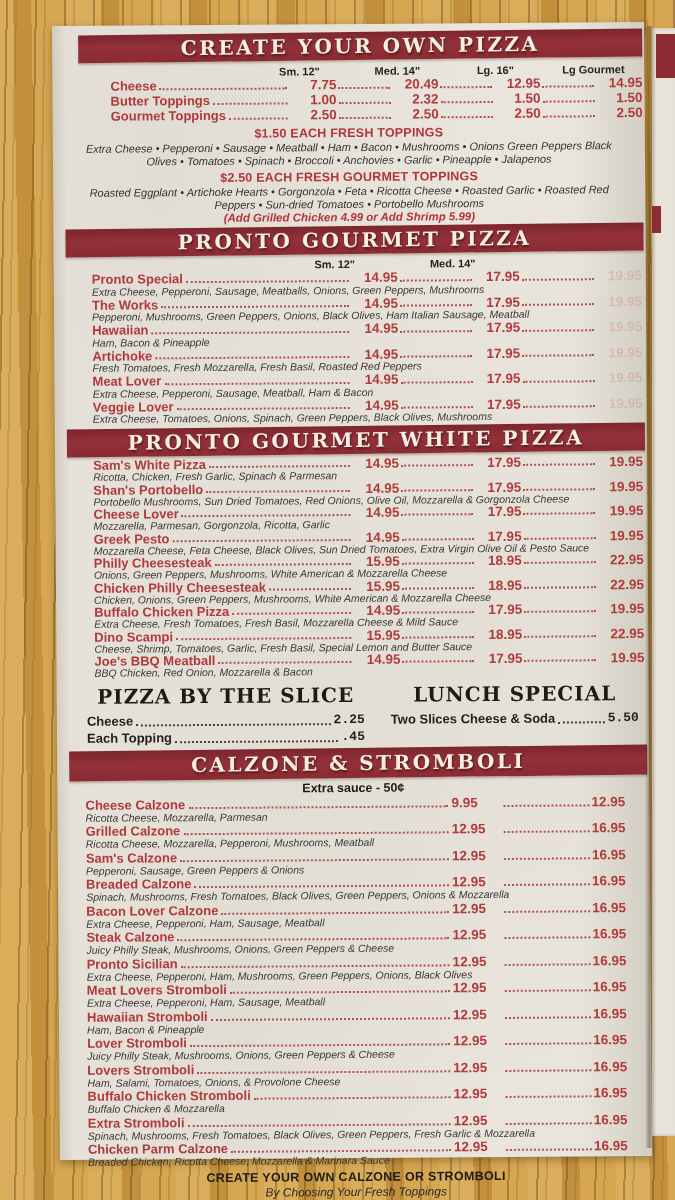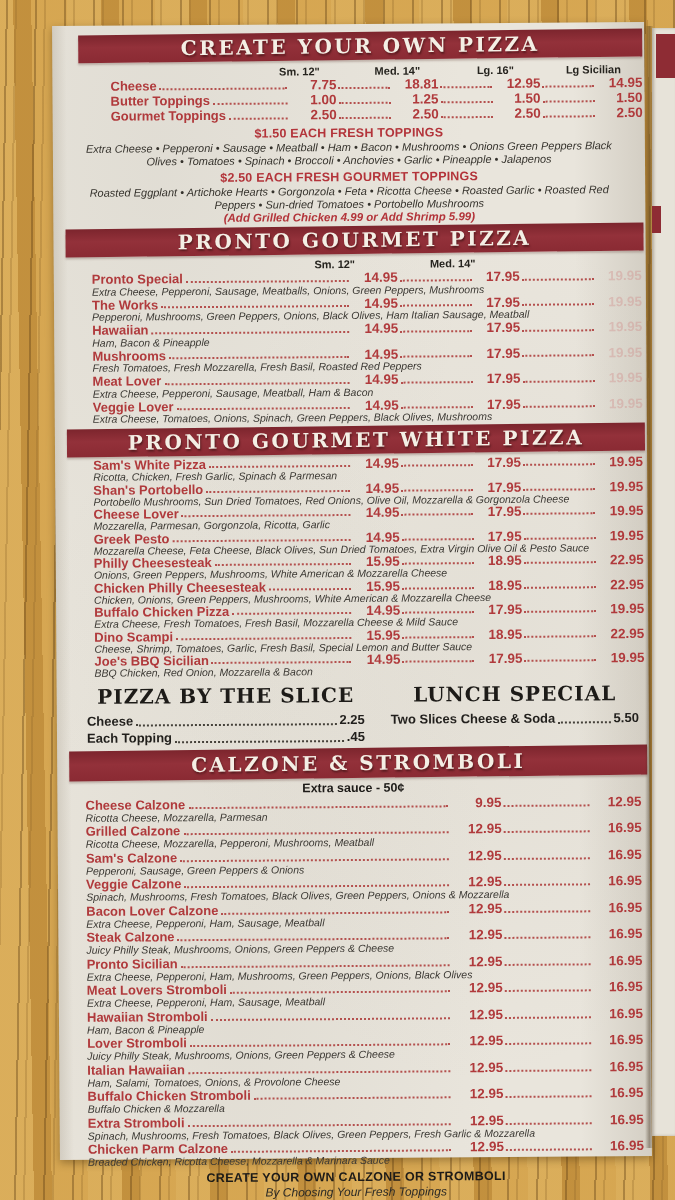--- a/index.html
+++ b/index.html
@@ -74,67 +74,67 @@
   .val.faded{color:rgba(205,120,120,.30);}
 
   
   .twocol{display:flex;gap:26px;margin:7px 10px 3px 30px;}
   .col-slice{flex:1.12;}
   .col-lunch{flex:1;}
   .shead{font-family:"DejaVu Serif", serif;font-weight:bold;font-size:20px;line-height:23px;
          letter-spacing:1px;color:#1d1b18;text-align:center;margin-bottom:4px;white-space:nowrap;}
   .srow{display:flex;align-items:flex-end;font-size:13px;line-height:17px;font-weight:bold;color:#211f1c;}
   .srow .slead{flex:1;border-bottom:2px dotted #45413a;margin:0 3px 3px 3px;}
-  .srow .sval{text-align:left;}
+  .srow .sval{text-align:left;font-family:Liberation Mono, monospace;}
 
   
   .cnote{margin:3px 0 2px;text-align:center;font-size:12.5px;font-weight:bold;color:#1d1b18;}
   .citems{padding:0 8px 0 28px;}
   .citem{margin-bottom:1px;}
   .crow{display:flex;align-items:flex-end;font-size:13px;line-height:14px;font-weight:bold;color:#b03a3c;}
-  .crow .val{width:50px;text-align:right;font-size:13.5px;}
+  .crow .val{width:50px;font-size:13.5px;}
   .crow .gap{width:86px;}
   .cdesc{font-size:10.5px;line-height:11.5px;font-style:italic;color:#3b3833;}
   .footer-bold{margin-top:3px;text-align:center;font-size:12.5px;line-height:15px;font-weight:bold;color:#1d1b18;letter-spacing:.3px;}
   .footer-italic{text-align:center;font-style:italic;font-size:12px;line-height:14px;color:#2c2a26;}
 </style>
 </head>
 <body>
 
 <div class="paper">
 
   <div class="banner" id="banner1">
     <span>CREATE YOUR OWN PIZZA</span>
   </div>
 
   <div class="hdr4" id="create-cols">
       <div class="sp"></div>
       <div class="hc">Sm. 12"</div>
       <div class="hc">Med. 14"</div>
       <div class="hc">Lg. 16"</div>
-      <div class="hc">Lg Sicilian</div>
+      <div class="hc">Lg Gourmet</div>
     </div>
   <div id="create-rows">
       <div class="row4">
         <div class="nm">Cheese</div>
         <div class="lead"></div>
         <div class="val">7.75</div>
         <div class="gap"></div>
-        <div class="val">18.81</div>
+        <div class="val">20.49</div>
         <div class="gap"></div>
         <div class="val">12.95</div>
         <div class="gap"></div>
         <div class="val">14.95</div>
       </div>
       <div class="row4">
         <div class="nm">Butter Toppings</div>
         <div class="lead"></div>
         <div class="val">1.00</div>
         <div class="gap"></div>
-        <div class="val">1.25</div>
+        <div class="val">2.32</div>
         <div class="gap"></div>
         <div class="val">1.50</div>
         <div class="gap"></div>
         <div class="val">1.50</div>
       </div>
       <div class="row4">
         <div class="nm">Gourmet Toppings</div>
         <div class="lead"></div>
         <div class="val">2.50</div>
         <div class="gap"></div>
@@ -193,21 +193,21 @@
           <div class="val">14.95</div>
           <div class="gap"></div>
           <div class="val">17.95</div>
           <div class="gap"></div>
           <div class="val faded">19.95</div>
         </div>
         <div class="gdesc">Ham, Bacon &amp; Pineapple</div>
       </div>
       <div class="gitem">
         <div class="grow">
-          <div>Mushrooms</div>
+          <div>Artichoke</div>
           <div class="lead"></div>
           <div class="val">14.95</div>
           <div class="gap"></div>
           <div class="val">17.95</div>
           <div class="gap"></div>
           <div class="val faded">19.95</div>
         </div>
         <div class="gdesc">Fresh Tomatoes, Fresh Mozzarella, Fresh Basil, Roasted Red Peppers</div>
       </div>
       <div class="gitem">
@@ -331,21 +331,21 @@
           <div class="val">15.95</div>
           <div class="gap"></div>
           <div class="val">18.95</div>
           <div class="gap"></div>
           <div class="val">22.95</div>
         </div>
         <div class="gdesc">Cheese, Shrimp, Tomatoes, Garlic, Fresh Basil, Special Lemon and Butter Sauce</div>
       </div>
       <div class="gitem">
         <div class="grow">
-          <div>Joe's BBQ Sicilian</div>
+          <div>Joe's BBQ Meatball</div>
           <div class="lead"></div>
           <div class="val">14.95</div>
           <div class="gap"></div>
           <div class="val">17.95</div>
           <div class="gap"></div>
           <div class="val">19.95</div>
         </div>
         <div class="gdesc">BBQ Chicken, Red Onion, Mozzarella &amp; Bacon</div>
       </div>
     </div>
@@ -408,21 +408,21 @@
           <div>Sam's Calzone</div>
           <div class="lead"></div>
           <div class="val">12.95</div>
           <div class="gap"></div>
           <div class="val">16.95</div>
         </div>
         <div class="cdesc">Pepperoni, Sausage, Green Peppers &amp; Onions</div>
       </div>
       <div class="citem">
         <div class="crow">
-          <div>Veggie Calzone</div>
+          <div>Breaded Calzone</div>
           <div class="lead"></div>
           <div class="val">12.95</div>
           <div class="gap"></div>
           <div class="val">16.95</div>
         </div>
         <div class="cdesc">Spinach, Mushrooms, Fresh Tomatoes, Black Olives, Green Peppers, Onions &amp; Mozzarella</div>
       </div>
       <div class="citem">
         <div class="crow">
           <div>Bacon Lover Calzone</div>
@@ -478,21 +478,21 @@
           <div>Lover Stromboli</div>
           <div class="lead"></div>
           <div class="val">12.95</div>
           <div class="gap"></div>
           <div class="val">16.95</div>
         </div>
         <div class="cdesc">Juicy Philly Steak, Mushrooms, Onions, Green Peppers &amp; Cheese</div>
       </div>
       <div class="citem">
         <div class="crow">
-          <div>Italian Hawaiian</div>
+          <div>Lovers Stromboli</div>
           <div class="lead"></div>
           <div class="val">12.95</div>
           <div class="gap"></div>
           <div class="val">16.95</div>
         </div>
         <div class="cdesc">Ham, Salami, Tomatoes, Onions, &amp; Provolone Cheese</div>
       </div>
       <div class="citem">
         <div class="crow">
           <div>Buffalo Chicken Stromboli</div>

